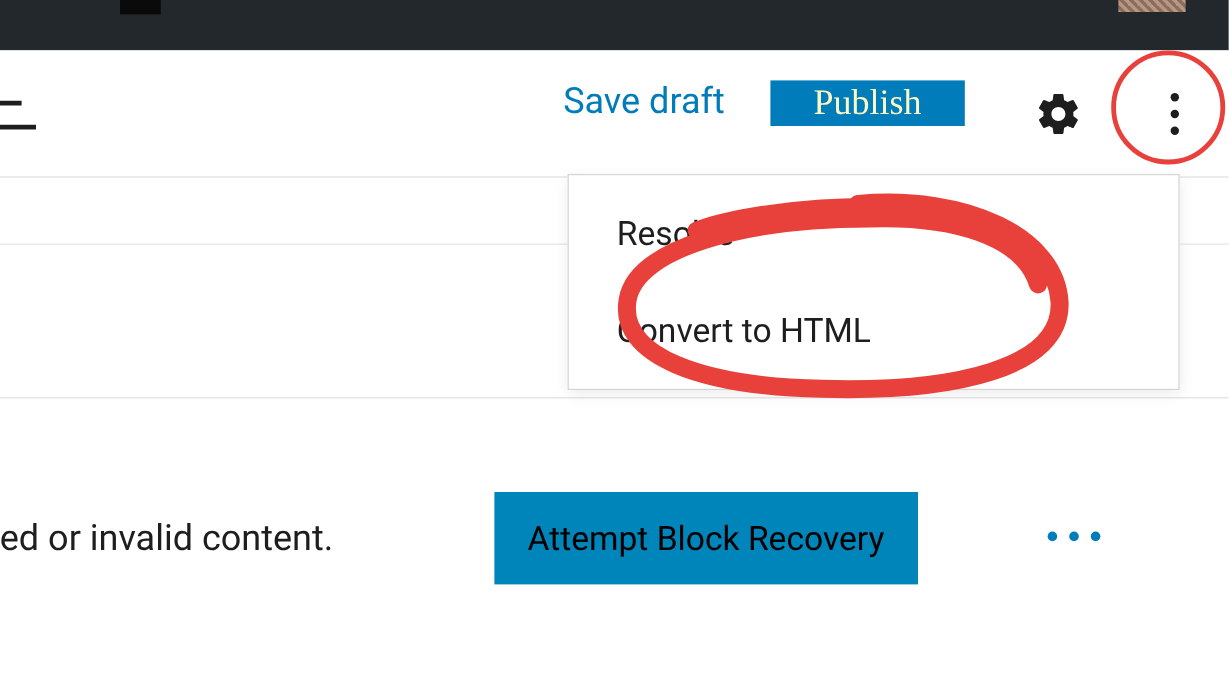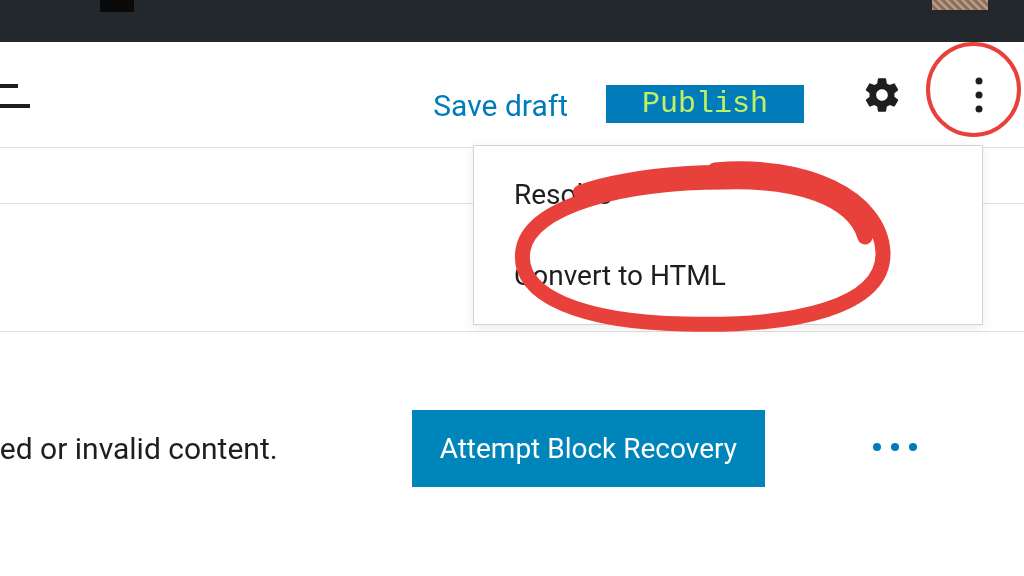--- a/index.html
+++ b/index.html
@@ -45,39 +45,39 @@
     .nav-icon {
       position: absolute;
       left: -10px;
       top: 38px;
       width: 40px;
     }
     .nav-icon svg { display: block; }
     .toolbar-actions {
       margin-left: auto;
       display: flex;
-      align-items: flex-end;
+      align-items: flex-start;
       gap: 38px;
     }
     .link-btn {
       color: #007cba;
       font-size: 30px;
       cursor: pointer;
       background: none;
       border: none;
       font-family: inherit;
     }
     .publish-btn {
       background: #007cba;
-      color: #bef264;
+      color: #fef9c3;
       font-size: 30px;
       padding: 2px 36px;
       border: none;
       cursor: pointer;
-      font-family: Liberation Mono, monospace;
+      font-family: Liberation Serif, serif;
     }
     .gear-btn, .more-btn {
       background: none;
       border: none;
       cursor: pointer;
       padding: 8px;
       display: flex;
       align-items: center;
       justify-content: center;
     }
@@ -127,21 +127,21 @@
       align-items: center;
       gap: 48px;
     }
     .content-text {
       font-size: 30px;
       color: #1e1e1e;
       margin-left: -10px;
     }
     .recovery-btn {
       background: #0085ba;
-      color: #ffffff;
+      color: #000000;
       font-size: 28px;
       padding: 22px 28px;
       border: none;
       cursor: pointer;
       font-family: inherit;
       margin-left: 86px;
     }
     .dots-btn {
       background: none;
       border: none;

